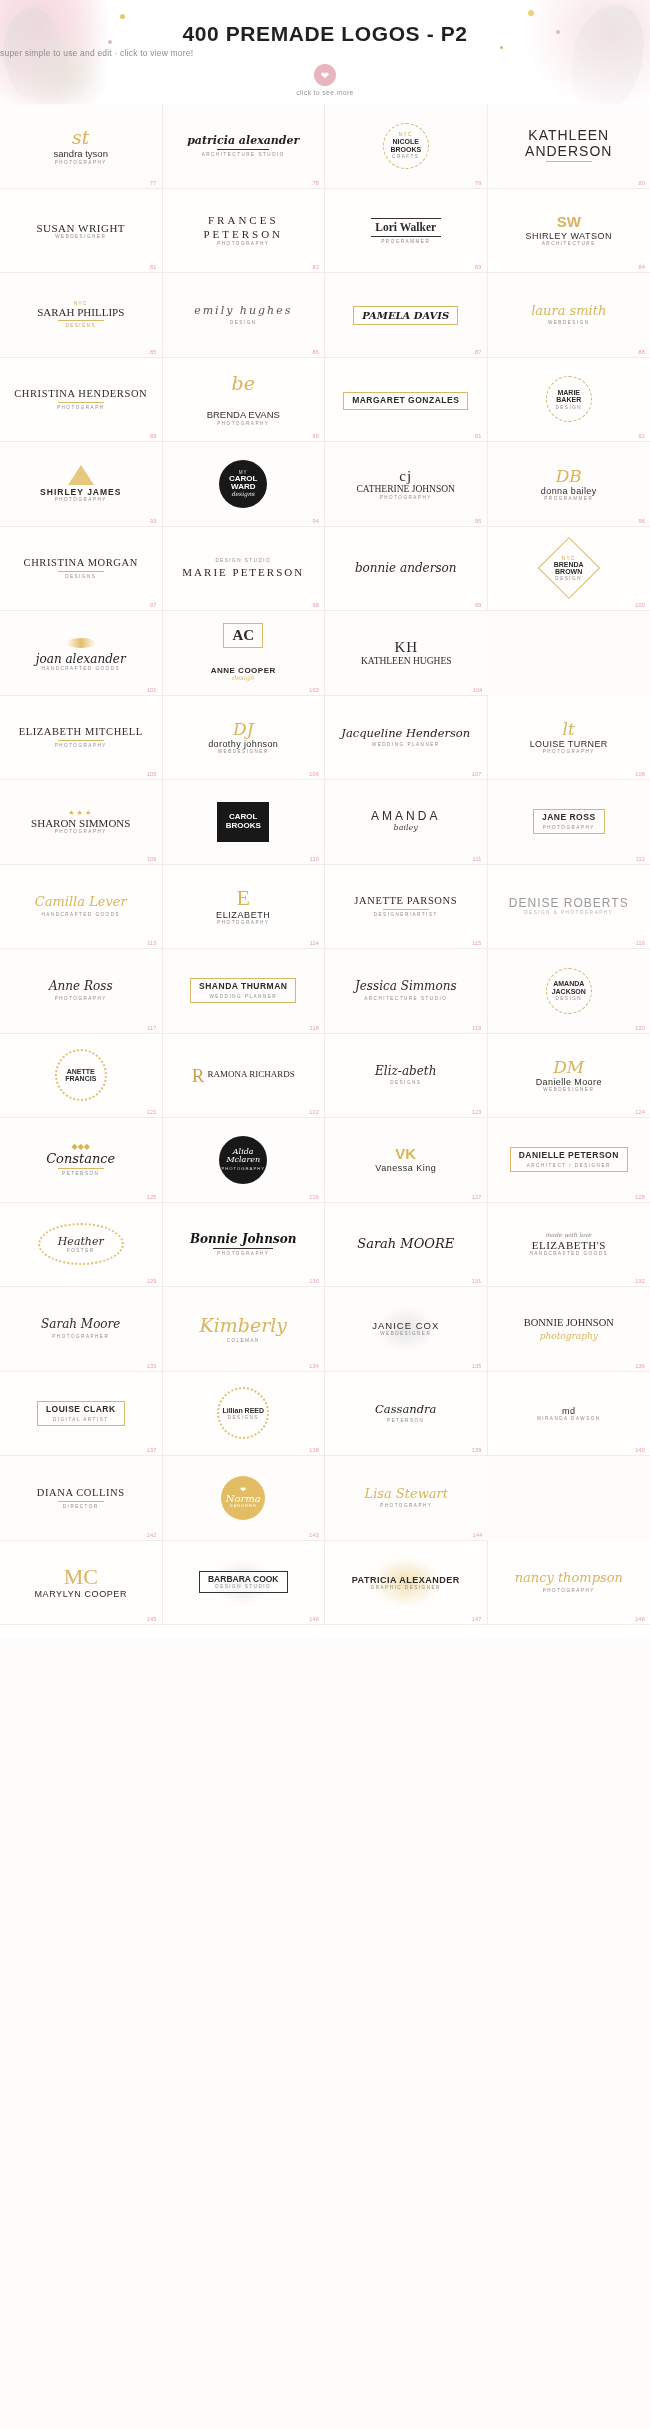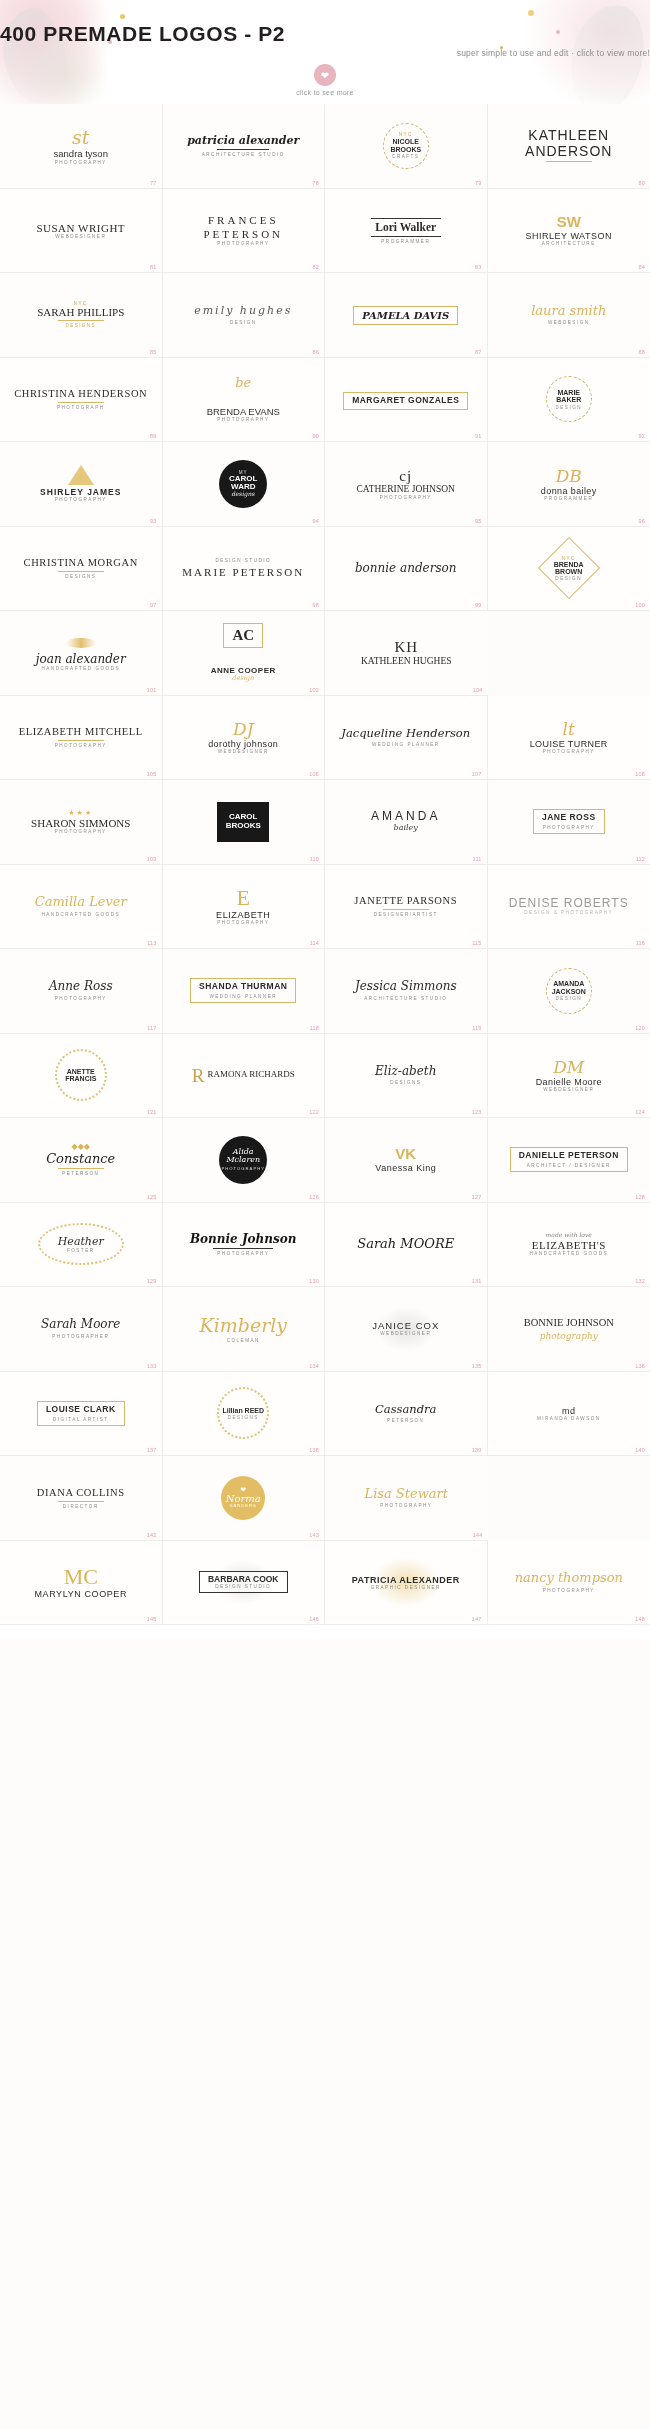--- a/index.html
+++ b/index.html
@@ -62,30 +62,31 @@
     transform: rotate(14deg);
   }
   .dot {
     position: absolute;
     border-radius: 50%;
   }
   .header h1 {
     position: absolute;
     left: 0; right: 0; top: 22px;
     margin: 0;
+    text-align: center;
     font-size: 21px;
     letter-spacing: .6px;
     font-weight: bold;
     color: #231f20;
     font-family: "Liberation Sans", sans-serif;
   }
   .header .subtitle {
     position: absolute;
     left: 0; right: 0; top: 48px;
-    text-align: right;
+    text-align: left;
     font-size: 8.5px;
     color: #8d8d8d;
     letter-spacing: .2px;
   }
   .heart-btn {
     position: absolute;
     left: 50%; top: 64px;
     transform: translateX(-50%);
     width: 22px; height: 22px;
     border-radius: 50%;
@@ -349,21 +350,21 @@
         <div class="cell">
       <div class="logo">
             <div class="serif" style="font-size:10.5px;letter-spacing:.6px;line-height:1.12">CHRISTINA HENDERSON</div>
             <div class="rule"></div>
             <div class="tiny">PHOTOGRAPH</div>
           </div>
       <span class="num">89</span>
     </div>
         <div class="cell">
       <div class="logo">
-            <div class="script gold" style="font-size:13px;margin-bottom:16px">be</div>
+            <div class="script gold" style="font-size:19px;margin-bottom:16px">be</div>
             <div class="sans" style="font-size:9.5px;color:#333">BRENDA EVANS</div>
             <div class="tiny">PHOTOGRAPHY</div>
           </div>
       <span class="num">90</span>
     </div>
         <div class="cell">
       <div class="logo"><div class="box-out"><div class="sans b" style="font-size:8.5px;letter-spacing:.5px;line-height:1.15">MARGARET GONZALES</div></div></div>
       <span class="num">91</span>
     </div>
         <div class="cell">

